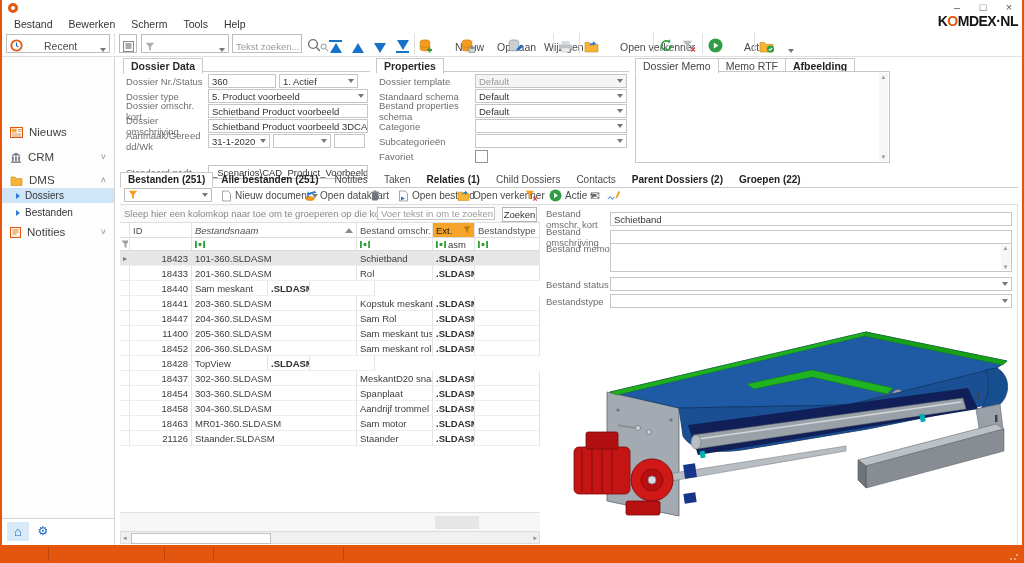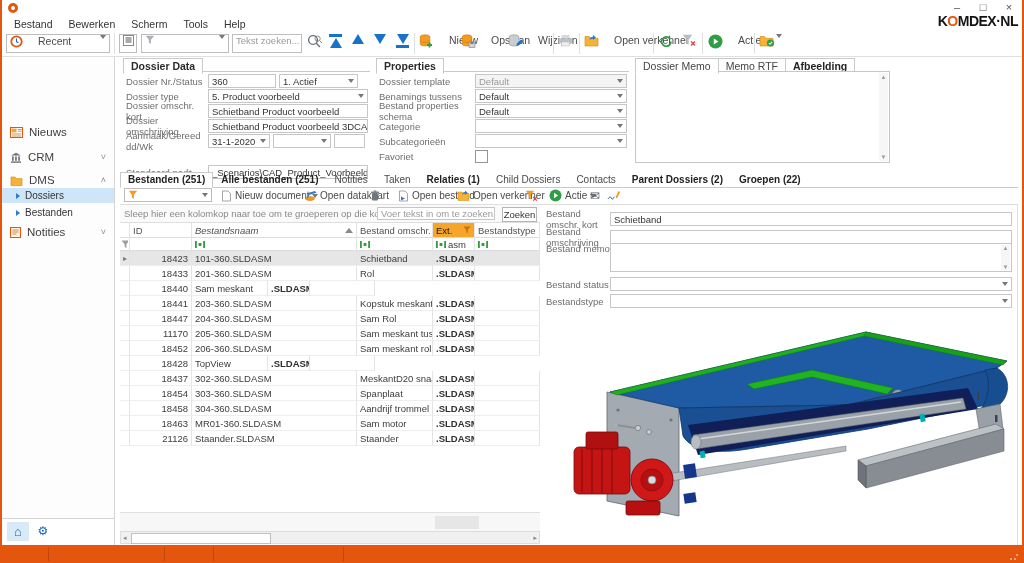--- a/index.html
+++ b/index.html
@@ -11,21 +11,21 @@
   .app-ring{position:absolute;left:6px;top:3px;width:10px;height:10px;border:3px solid #e4560e;border-radius:50%;box-sizing:border-box;background:#fff;}
   .title-text{position:absolute;left:22px;top:2px;font-size:10.5px;color:#444;}
   .winctl{position:absolute;top:0;height:15px;line-height:15px;text-align:center;width:26px;color:#555;font-size:11px;}
   .logo{position:absolute;right:4px;top:13px;font-size:14px;font-weight:800;letter-spacing:-0.5px;color:#141414;}
   .logo .o{color:#e4560e;}
   
   .menubar{position:absolute;left:4px;top:17px;right:0;height:14px;}
   .menu-item{display:inline-block;padding:0 8px;font-size:10.5px;color:#333;line-height:14px;}
   
   .toolbar{position:absolute;left:0;top:31px;right:0;height:25px;border-bottom:1px solid #e0e0e0;background:#fff;}
-  .tb{position:absolute;top:3px;height:19px;display:flex;align-items:flex-start;gap:15px;font-size:10.5px;color:#4a4a4a;white-space:nowrap;}
+  .tb{position:absolute;top:3px;height:19px;display:flex;align-items:flex-end;gap:21px;font-size:10.5px;color:#4a4a4a;white-space:nowrap;}
   .boxed{border:1px solid #bdbdbd;background:#fff;box-sizing:border-box;padding:0 3px;}
   .caret{width:0;height:0;border-left:3.5px solid transparent;border-right:3.5px solid transparent;border-top:4px solid #777;display:inline-block;}
   .vsep{position:absolute;top:2px;height:21px;border-left:1px solid #e0e0e0;}
   .tri{width:0;height:0;display:inline-block;}
   .tri.up{border-left:6.5px solid transparent;border-right:6.5px solid transparent;border-bottom:10px solid #1673c8;}
   .tri.down{border-left:6.5px solid transparent;border-right:6.5px solid transparent;border-top:10px solid #1673c8;}
   .navbar{display:flex;flex-direction:column;align-items:center;gap:1px;}
   .hbar{width:13px;height:2.5px;background:#1673c8;}
   .placeholder{color:#9a9a9a;}
   
@@ -378,21 +378,21 @@
   <div class="grp-box" style="left:374px;top:71px;width:253px;height:96px;"></div>
   <div id="properties-fields">
       <div class="frow" style="left: 377px; top: 74px; width: 248px;">
         <span class="flabel" style="flex: 0 0 96px;">Dossier template</span>
         <div class="fctl dis" style="width: 152px;">
           <span>Default</span>
           <span class="caret"></span>
         </div>
       </div>
       <div class="frow" style="left: 377px; top: 89px; width: 248px;">
-        <span class="flabel" style="flex: 0 0 96px;">Benamings tussens</span>
+        <span class="flabel" style="flex: 0 0 96px;">Standaard schema</span>
         <div class="fctl" style="width: 152px;">
           <span>Default</span>
           <span class="caret"></span>
         </div>
       </div>
       <div class="frow" style="left: 377px; top: 104px; width: 248px;">
         <span class="flabel" style="flex: 0 0 96px;">Bestand properties schema</span>
         <div class="fctl" style="width: 152px;">
           <span>Default</span>
           <span class="caret"></span>
@@ -641,21 +641,21 @@
       <div class="grow" style="top: 311px;">
         <div class="gcell" style="width: 10px; flex: 0 0 10px;"></div>
         <div class="gcell num" style="width: 62px; flex: 0 0 62px;">18447</div>
         <div class="gcell" style="width: 165px; flex: 0 0 165px;">204-360.SLDASM</div>
         <div class="gcell" style="width: 76px; flex: 0 0 76px;">Sam Rol</div>
         <div class="gcell extv" style="width: 42px; flex: 0 0 42px;">.SLDASM</div>
         <div class="gcell" style="width: 65px; flex: 0 0 65px;"></div>
       </div>
       <div class="grow" style="top: 326px;">
         <div class="gcell" style="width: 10px; flex: 0 0 10px;"></div>
-        <div class="gcell num" style="width: 62px; flex: 0 0 62px;">11170</div>
+        <div class="gcell num" style="width: 62px; flex: 0 0 62px;">11400</div>
         <div class="gcell" style="width: 165px; flex: 0 0 165px;">205-360.SLDASM</div>
         <div class="gcell" style="width: 76px; flex: 0 0 76px;">Sam meskant tussens...</div>
         <div class="gcell extv" style="width: 42px; flex: 0 0 42px;">.SLDASM</div>
         <div class="gcell" style="width: 65px; flex: 0 0 65px;"></div>
       </div>
       <div class="grow" style="top: 341px;">
         <div class="gcell" style="width: 10px; flex: 0 0 10px;"></div>
         <div class="gcell num" style="width: 62px; flex: 0 0 62px;">18452</div>
         <div class="gcell" style="width: 165px; flex: 0 0 165px;">206-360.SLDASM</div>
         <div class="gcell" style="width: 76px; flex: 0 0 76px;">Sam meskant rol tuss...</div>

